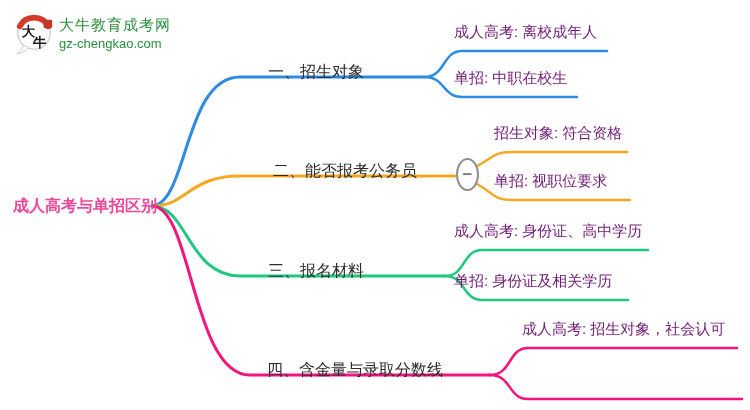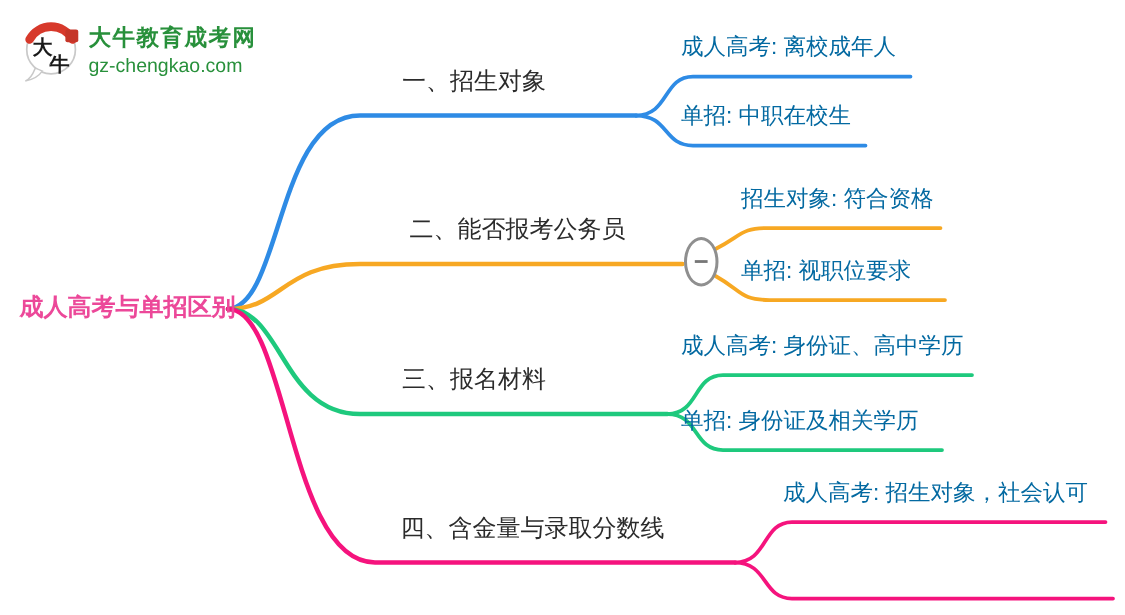--- a/index.html
+++ b/index.html
@@ -5,31 +5,31 @@
   html,body{margin:0;padding:0;background:#fff;}
   .canvas{
     position:relative;width:750px;height:410px;background:#ffffff;overflow:hidden;
     font-family:"Liberation Sans","DejaVu Sans",sans-serif;color:#2b2b2b;
   }
   .connectors{position:absolute;left:0;top:0;z-index:1;}
   .connectors path{fill:none;stroke-width:3;stroke-linecap:round;}
   .connectors path.thin{stroke-width:2.5;}
   .node{position:absolute;white-space:nowrap;z-index:2;line-height:1.2;}
   .root-label{font-size:16px;font-weight:bold;color:#ec4899;}
-  .branch-label{font-size:16px;color:#2b2b2b;}
-  .child-label{font-size:15px;color:#0369a1;}
+  .branch-label{font-size:16px;color:#2b2b2b;margin-top:17px;}
+  .child-label{font-size:15px;color:#701a75;}
   .collapse-btn{
     position:absolute;left:456px;top:158px;width:23px;height:33px;z-index:3;
     background:#fff;border:2px solid #8f8f8f;border-radius:50%;
     display:flex;align-items:center;justify-content:center;
     color:#777;font-size:17px;font-weight:bold;box-sizing:border-box;cursor:pointer;
   }
   .logo{position:absolute;left:14px;top:10px;display:flex;align-items:center;z-index:2;cursor:pointer;}
   .logo-text{margin-left:3px;}
-  .logo-name{font-size:15px;font-weight:bold;letter-spacing:1px;}
+  .logo-name{font-size:15px;font-weight:normal;letter-spacing:1px;}
   .logo-domain{font-size:13px;font-weight:normal;margin-top:1px;}
 </style>
 </head>
 <body>
 
 <div class="canvas">
 
   <div class="logo">
     <svg width="42" height="46" viewBox="0 0 44 48">
       <circle cx="21" cy="24" r="17" fill="#ffffff" stroke="#c9c9c9" stroke-width="1.2"></circle>

